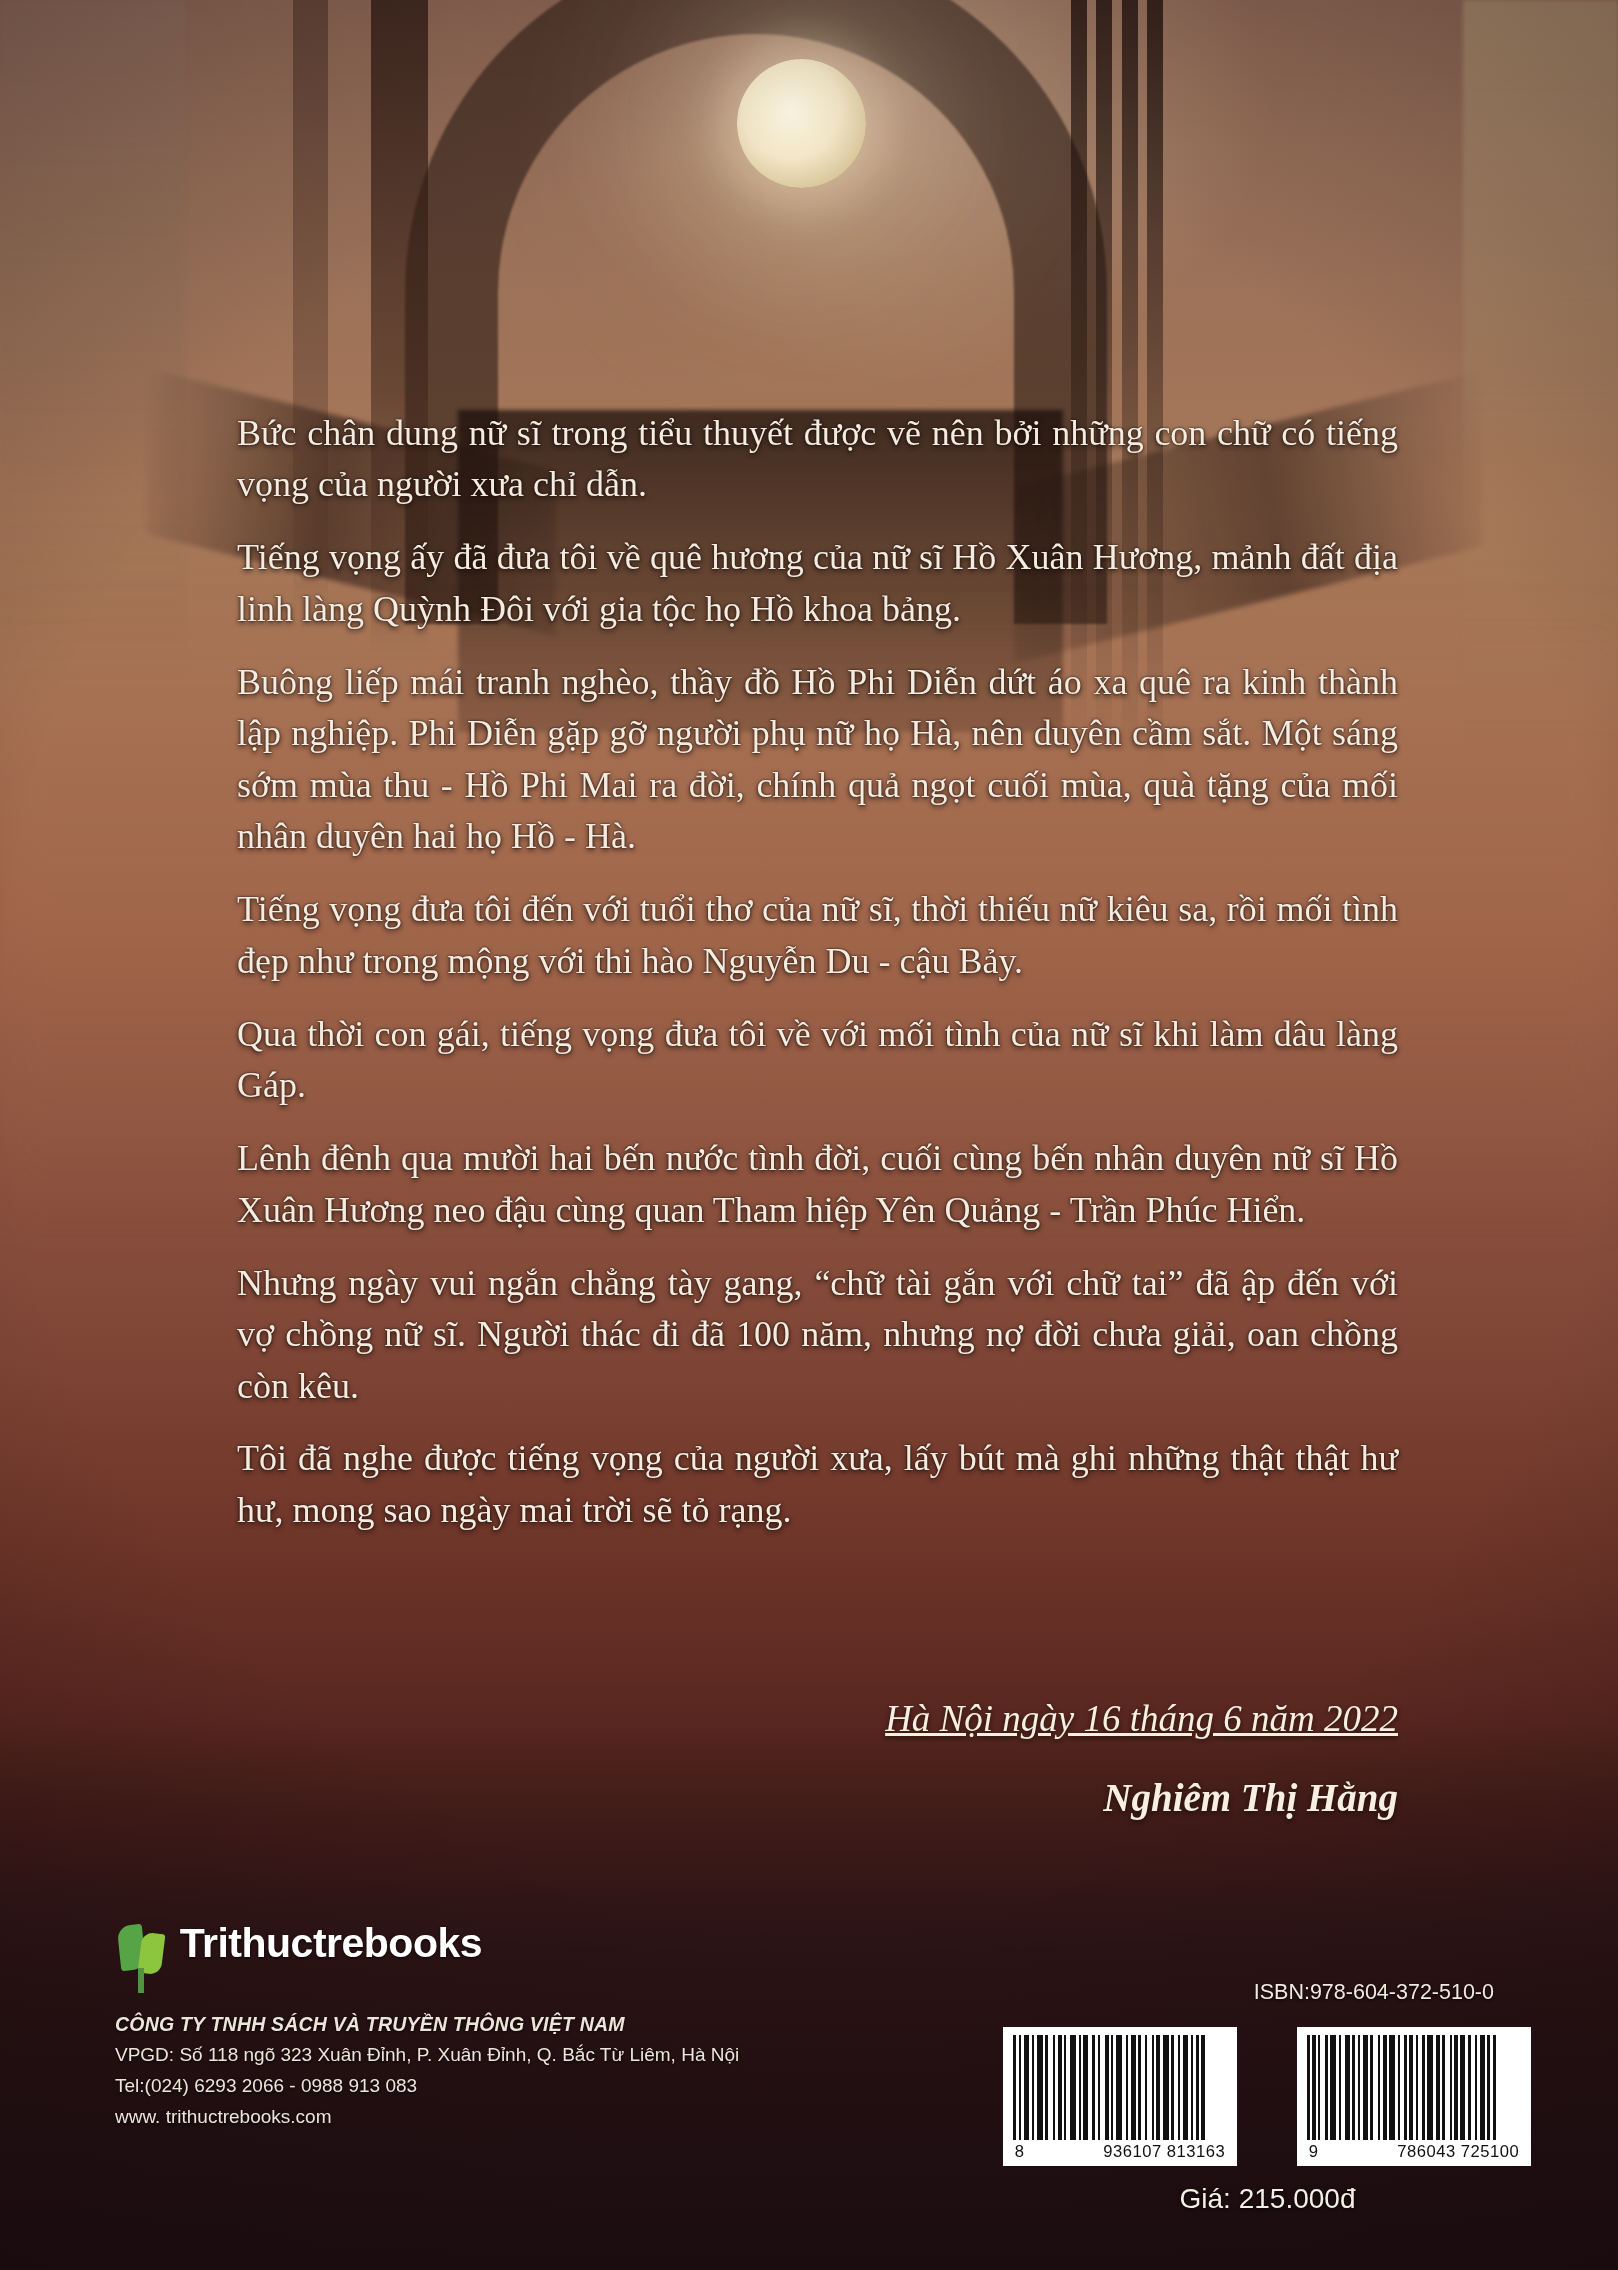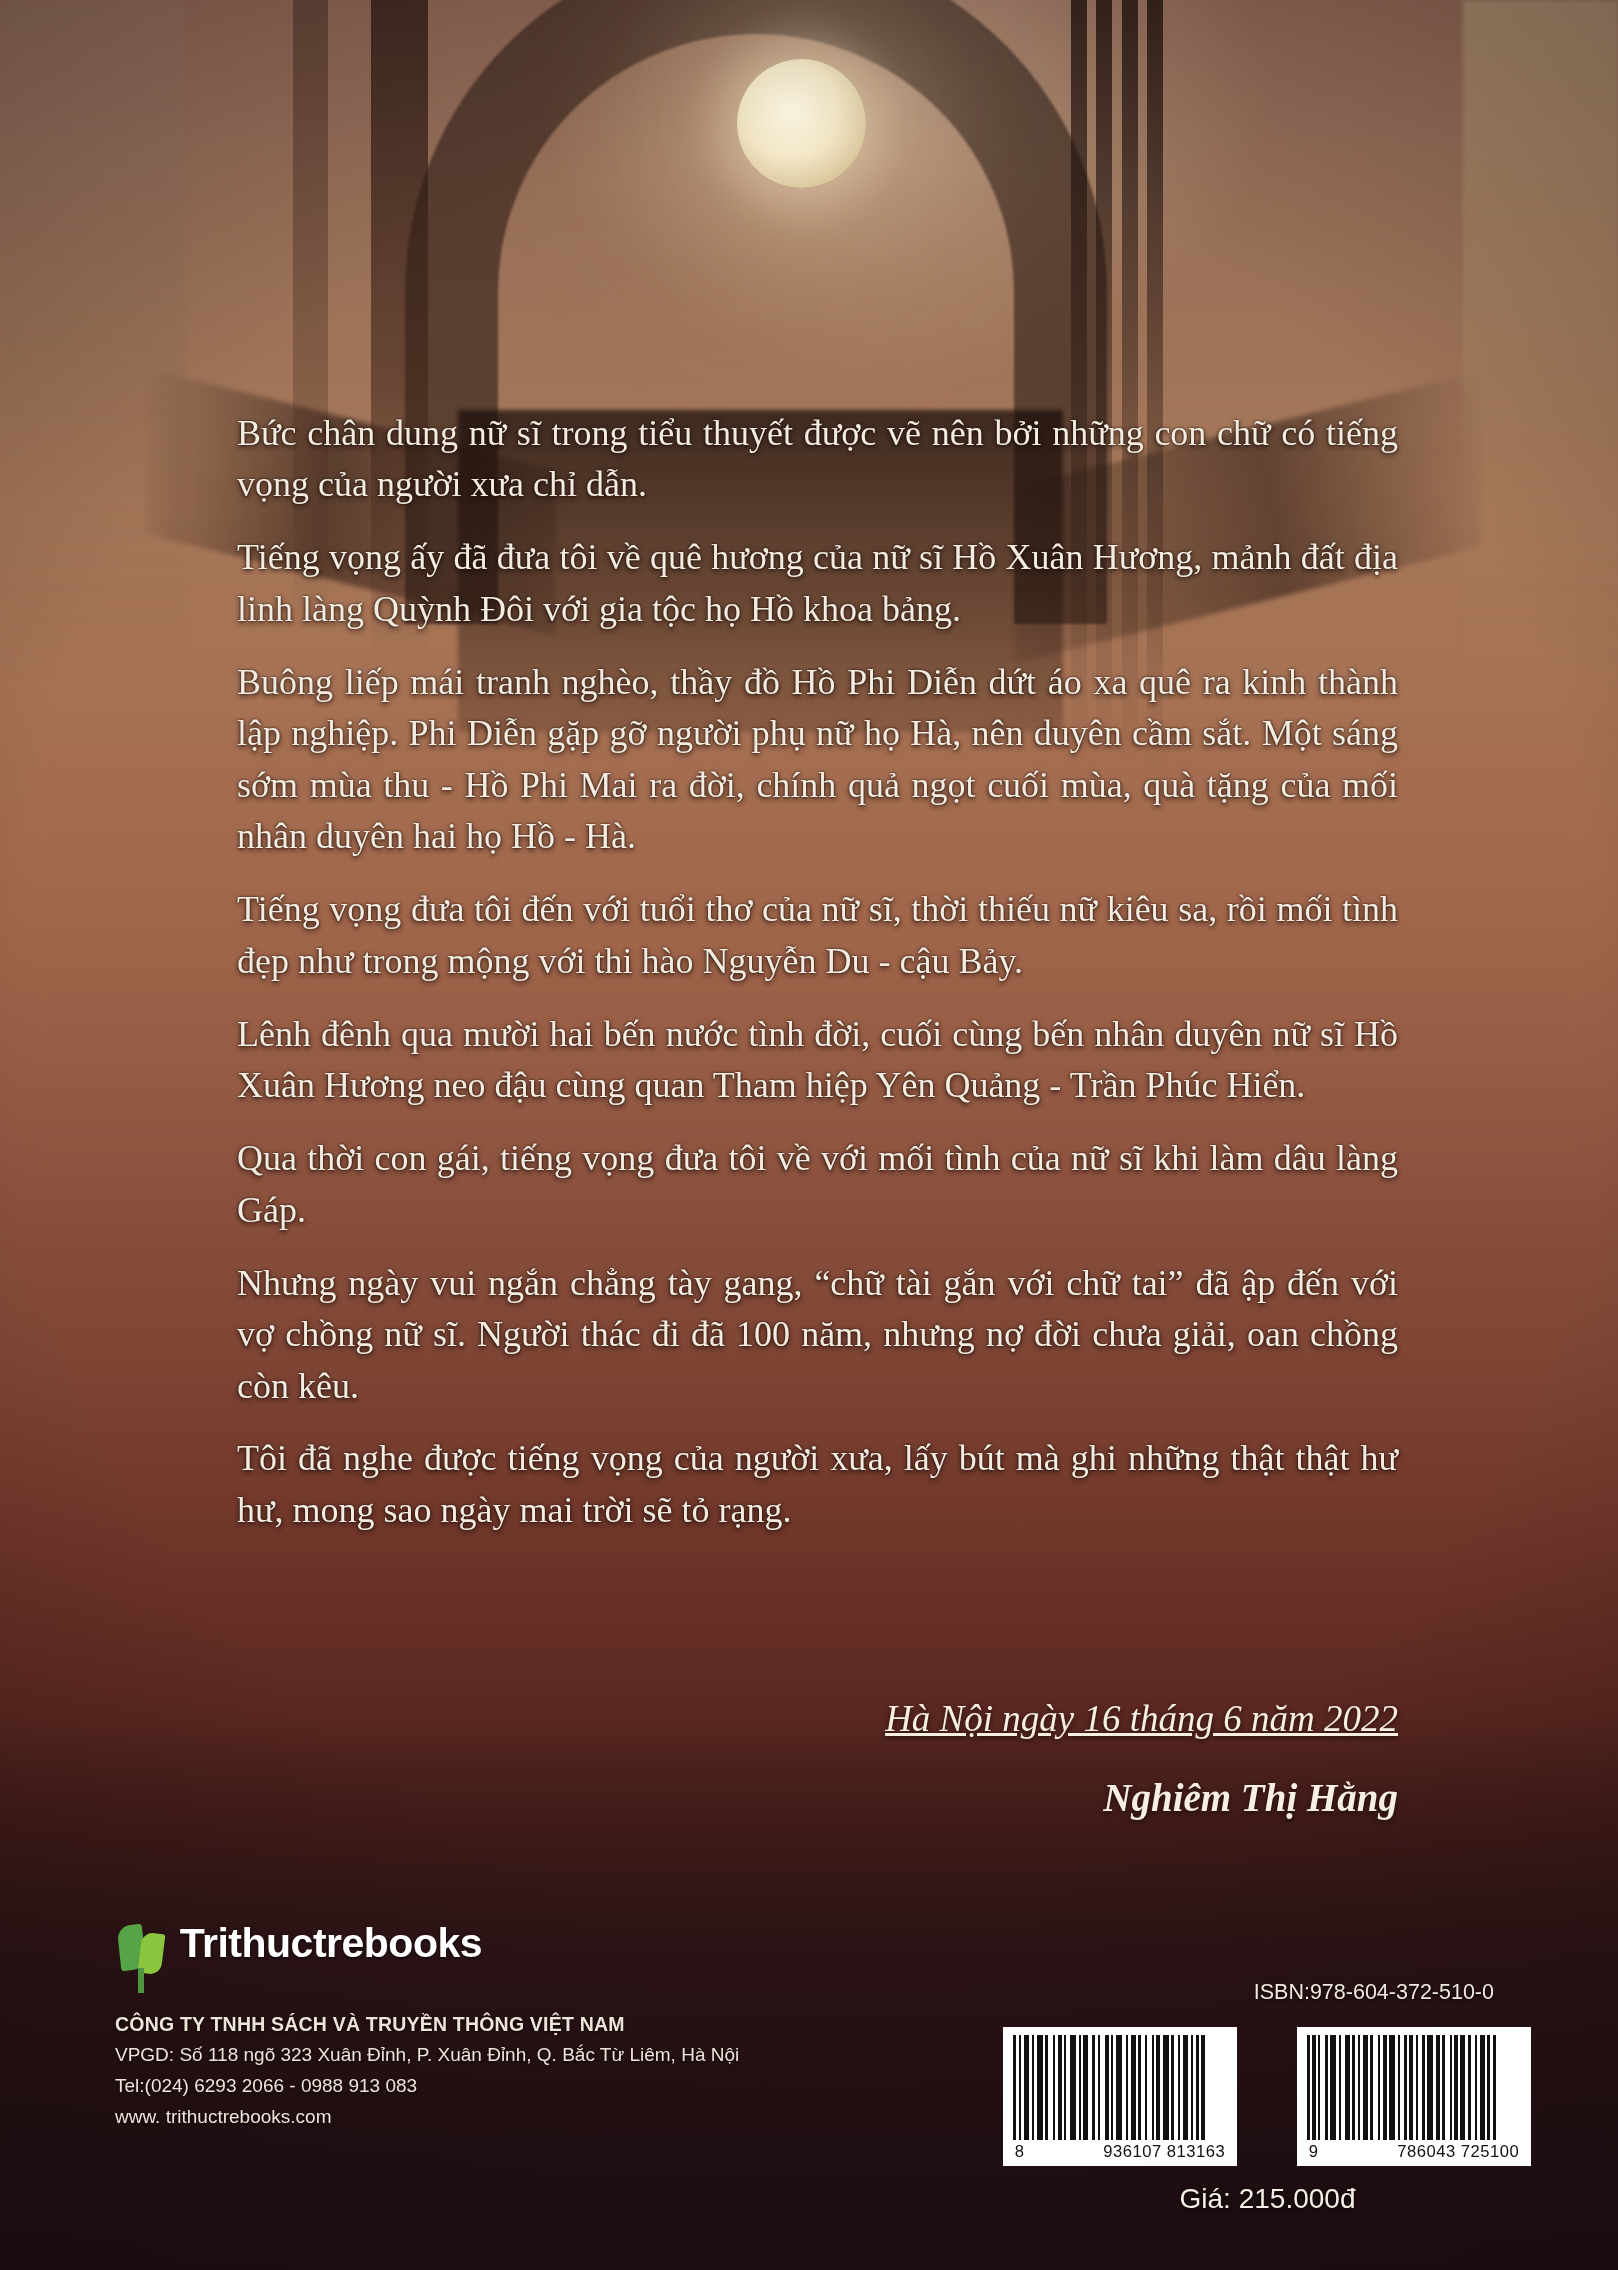--- a/index.html
+++ b/index.html
@@ -202,21 +202,21 @@
     font-size: 20.5px;
     letter-spacing: 3.9px;
     color: #e8ddd2;
   }
   .pub-lines {
     margin-top: 15.6px;
     font-size: 19px;
     line-height: 1.62;
     color: #eee5da;
   }
-  .pub-lines .co { font-weight: bold; font-size: 19.5px; letter-spacing: 0.2px; }
+  .pub-lines .co { font-weight: bold; font-size: 19.5px; letter-spacing: 0.2px; font-style: italic; }
 
   
   .isbn {
     position: absolute;
     right: 125px;
     top: 1980px;
     font-family: "Liberation Sans", sans-serif;
     font-size: 21.5px;
     color: #f2eae0;
     text-shadow: 0 1px 2.9px rgba(0,0,0,0.85);
@@ -271,22 +271,22 @@
   <div class="moon"></div>
   <div class="haze"></div>
   <div class="ground"></div>
   <div class="vignette"></div>
 
   <div class="blurb">
     <p>Bức chân dung nữ sĩ trong tiểu thuyết được vẽ nên bởi những con chữ có tiếng vọng của người xưa chỉ dẫn.</p>
     <p>Tiếng vọng ấy đã đưa tôi về quê hương của nữ sĩ Hồ Xuân Hương, mảnh đất địa linh làng Quỳnh Đôi với gia tộc họ Hồ khoa bảng.</p>
     <p>Buông liếp mái tranh nghèo, thầy đồ Hồ Phi Diễn dứt áo xa quê ra kinh thành lập nghiệp. Phi Diễn gặp gỡ người phụ nữ họ Hà, nên duyên cầm sắt. Một sáng sớm mùa thu - Hồ Phi Mai ra đời, chính quả ngọt cuối mùa, quà tặng của mối nhân duyên hai họ Hồ - Hà.</p>
     <p>Tiếng vọng đưa tôi đến với tuổi thơ của nữ sĩ, thời thiếu nữ kiêu sa, rồi mối tình đẹp như trong mộng với thi hào Nguyễn Du - cậu Bảy.</p>
+    <p>Qua thời con gái, tiếng vọng đưa tôi về với mối tình của nữ sĩ khi làm dâu làng Gáp.</p>
     <p>Lênh đênh qua mười hai bến nước tình đời, cuối cùng bến nhân duyên nữ sĩ Hồ Xuân Hương neo đậu cùng quan Tham hiệp Yên Quảng - Trần Phúc Hiển.</p>
-    <p>Qua thời con gái, tiếng vọng đưa tôi về với mối tình của nữ sĩ khi làm dâu làng Gáp.</p>
     <p>Nhưng ngày vui ngắn chẳng tày gang, “chữ tài gắn với chữ tai” đã ập đến với vợ chồng nữ sĩ. Người thác đi đã 100 năm, nhưng nợ đời chưa giải, oan chồng còn kêu.</p>
     <p>Tôi đã nghe được tiếng vọng của người xưa, lấy bút mà ghi những thật thật hư hư, mong sao ngày mai trời sẽ tỏ rạng.</p>
   </div>
 
   <div class="sign sign-date">Hà Nội ngày 16 tháng 6 năm 2022</div>
   <div class="sign sign-name">Nghiêm Thị Hằng</div>
 
   <div class="publisher">
     <div class="logo-row">
       <div class="leaf-logo">

